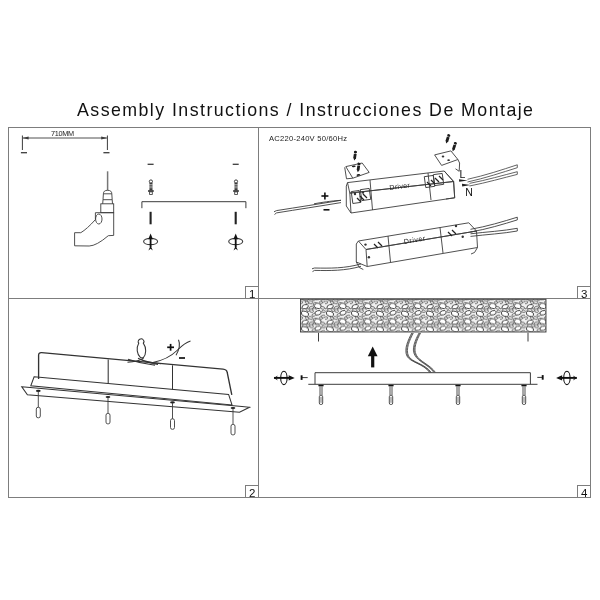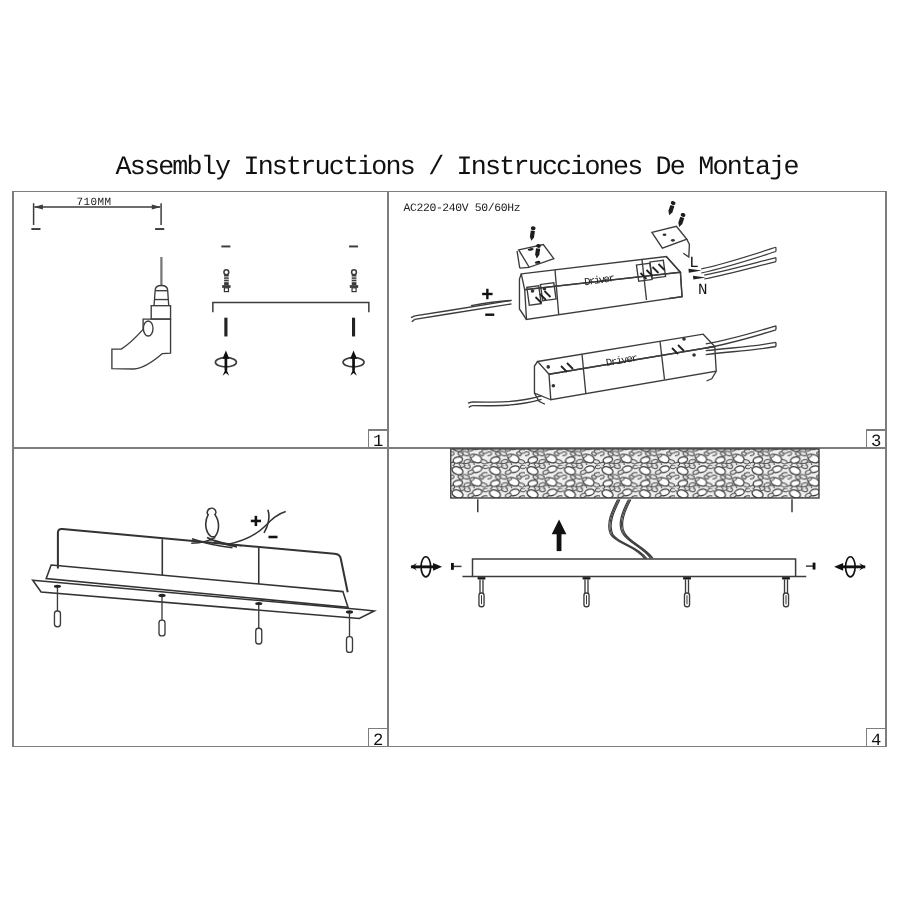--- a/index.html
+++ b/index.html
@@ -1,16 +1,16 @@
 <!DOCTYPE html>
 <html><head>
 <meta charset="utf-8">
 <style>
 html,body{margin:0;padding:0;background:#ffffff;width:600px;height:600px;overflow:hidden;}
-#page{position:relative;width:600px;height:600px;font-family:Liberation Mono, monospace;}
+#page{position:relative;width:600px;height:600px;font-family:Liberation Sans, sans-serif;}
 svg{position:absolute;top:0;left:0;}
 </style>
 </head>
 <body>
 <div id="page">
 <svg width="600" height="600" viewBox="0 0 600 600">
 <defs>
 <pattern id="pebble" width="25" height="15.5" patternUnits="userSpaceOnUse">
   <rect width="25" height="15.5" fill="#f0f0f0"></rect>
   <g fill="#ffffff" stroke="#383838" stroke-width="0.85">

